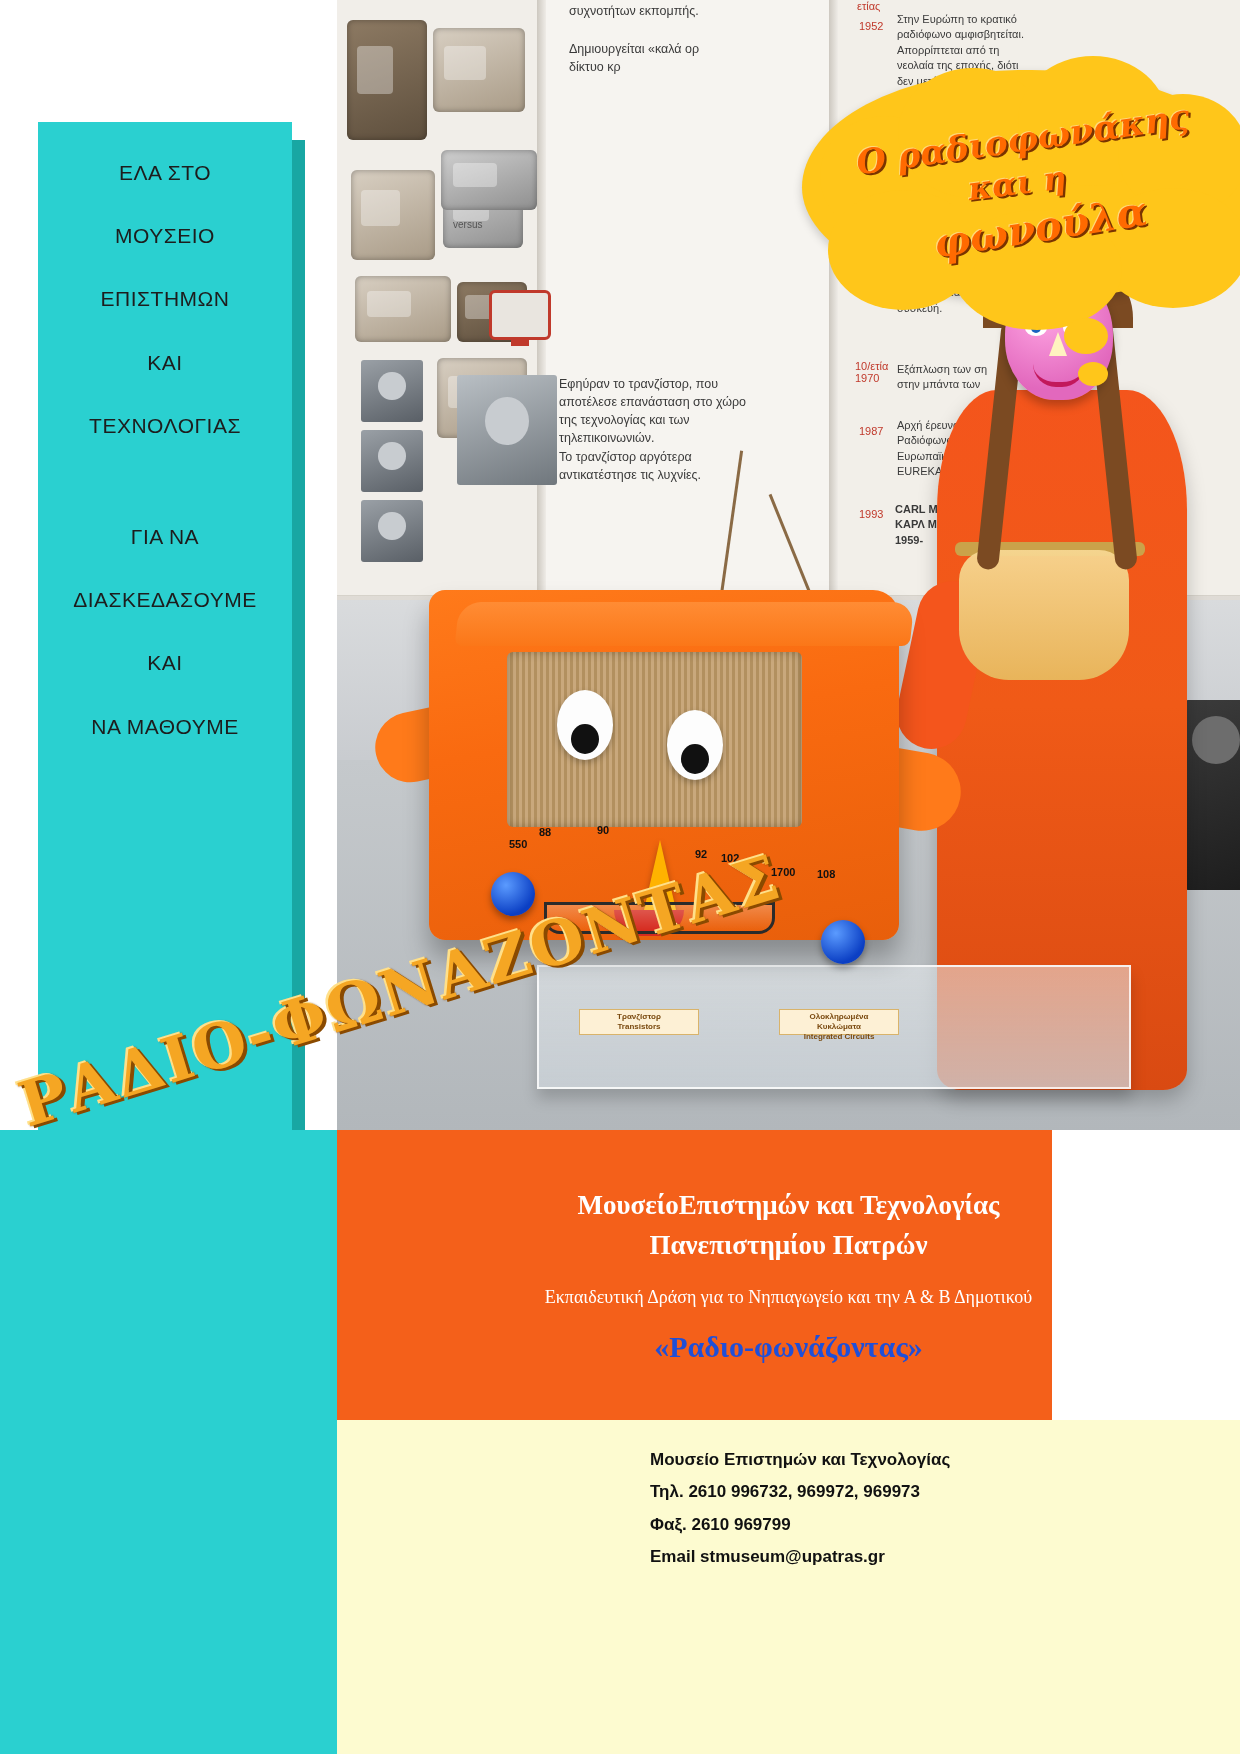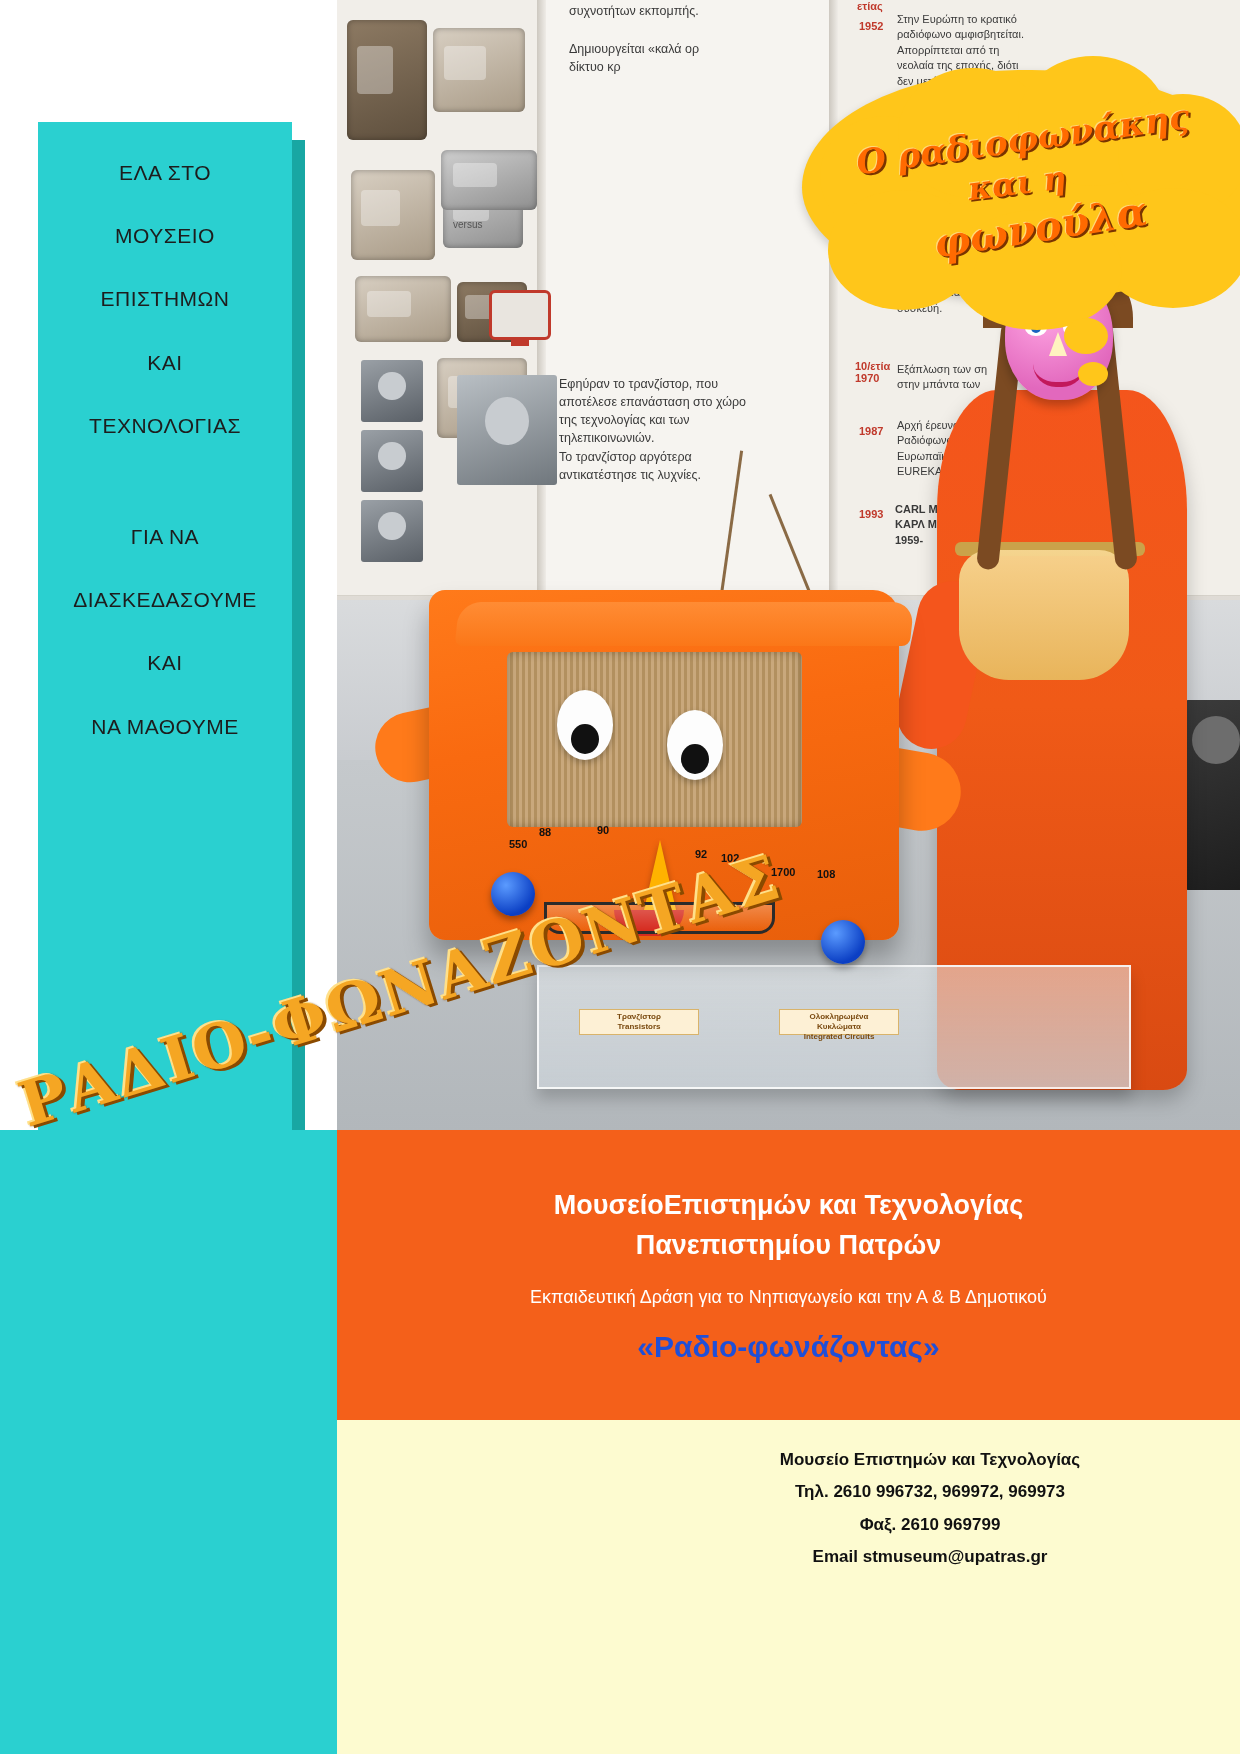--- a/index.html
+++ b/index.html
@@ -83,21 +83,21 @@
     font-size: 12.5px;
     line-height: 1.45;
     color: #3a3a3a;
     white-space: pre-line;
   }
   .wall-text.small { font-size: 11px; line-height: 1.4; }
   .year-tag {
     position:absolute;
     color:#c0392b;
     font-size:11px;
-    font-weight:bold;
+    font-weight:normal;
   }
 
   .tv-icon {
     position:absolute; width:56px; height:44px;
     background:#e9e5df; border:3px solid #c0392b; border-radius:6px;
   }
   .tv-icon::after{
     content:""; position:absolute; left:50%; bottom:-9px; margin-left:-9px;
     width:18px; height:7px; background:#c0392b;
   }
@@ -361,22 +361,23 @@
     text-shadow:
       3px 3px 0 #8a4a00,
       -2px -2px 0 #ffe08a,
       0 0 2px #8a4a00;
     white-space:nowrap;
     display:flex; align-items:center; justify-content:flex-start;
   }
 
   
   .orange-band {
-    position:absolute; left:0; top:1130px; width:1240px; height:290px;
+    position:absolute; left:0; top:1130px; width:1052px; height:290px;
     background:#f4601a;
+    font-family:Liberation Serif, serif;
   }
   .band-inner {
     position:absolute; left:337px; top:0; width:903px; height:290px;
     display:flex; flex-direction:column; align-items:center; justify-content:center;
     text-align:center;
   }
   .band-title {
     color:#ffffff; font-weight:bold; font-size:27px; line-height:1.45;
   }
   .band-sub {
@@ -386,21 +387,21 @@
     color:#1f4fd8; font-weight:bold; font-size:30px; margin-top:22px;
   }
 
   
   .footer {
     position:absolute; left:337px; top:1420px; width:903px; height:334px;
     background:#fdfbd0;
   }
   .footer-inner {
     position:absolute; right:30px; top:24px; width:560px;
-    text-align:center;
+    text-align:left;
     color:#111;
     font-size:17px;
     font-weight:bold;
     line-height:1.9;
   }
 </style>
 </head>
 <body>
 
 <div class="page">

